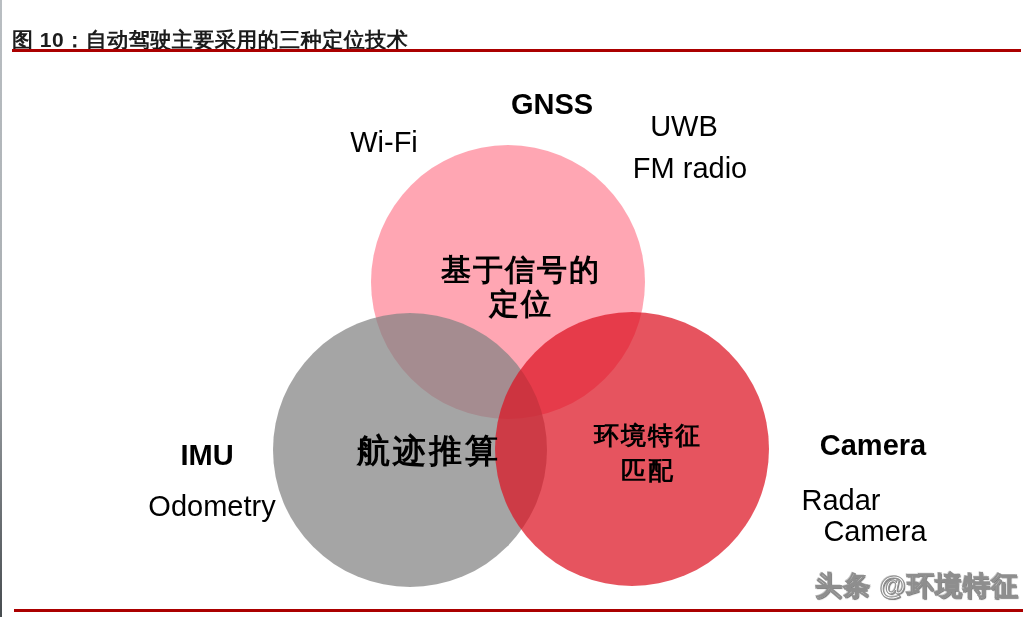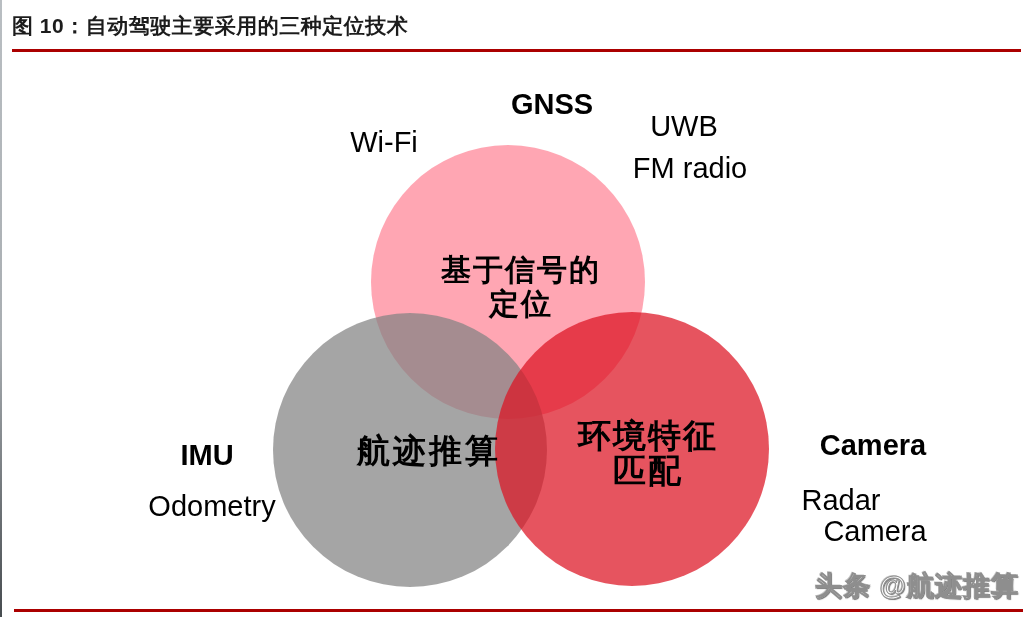--- a/index.html
+++ b/index.html
@@ -8,36 +8,36 @@
     font-family:"Liberation Sans","DejaVu Sans",sans-serif;
   }
   .abs{position:absolute;}
   .center{transform:translate(-50%,-50%);text-align:center;white-space:nowrap;}
 
   
   #left-edge{left:0;top:0;width:2px;height:617px;
     background:linear-gradient(to bottom,#b9bec2 0%,#a9aeb2 55%,#474c50 100%);}
 
   
-  #fig-title{left:12px;top:12px;font-size:21px;font-weight:bold;color:#1c1c1c;letter-spacing:0.5px;}
+  #fig-title{left:12px;top:26px;font-size:21px;font-weight:bold;color:#1c1c1c;letter-spacing:0.5px;}
   .red-rule{height:3px;background:#ab0000;}
   #rule-top{left:12px;top:49px;width:1009px;}
   #rule-bottom{left:14px;top:609px;width:1009px;}
 
   
   .circle{border-radius:50%;}
   #circle-signal{left:371px;top:145px;width:274px;height:274px;background:rgba(255,131,149,0.72);z-index:1;}
   #circle-dead{  left:273px;top:313px;width:274px;height:274px;background:rgba(130,130,130,0.72);z-index:2;}
   #circle-feature{left:495px;top:312px;width:274px;height:274px;background:rgba(220,18,33,0.72);z-index:3;}
 
   
   .circle-label{z-index:5;color:#000;font-weight:bold;}
   #label-signal{left:521px;top:287px;font-size:30px;line-height:34px;letter-spacing:2px;}
   #label-dead{left:429px;top:451px;font-size:33px;letter-spacing:3px;}
-  #label-feature{left:648px;top:453px;font-size:33px;line-height:35px;letter-spacing:2px;}
+  #label-feature{left:648px;top:453px;font-size:25px;line-height:35px;letter-spacing:2px;}
 
   
   .out-label{z-index:5;color:#000;font-size:29px;}
   .bold{font-weight:bold;}
   #lbl-gnss{left:552px;top:104px;}
   #lbl-wifi{left:384px;top:142px;}
   #lbl-uwb{left:684px;top:126px;}
   #lbl-fm{left:690px;top:168px;}
   #lbl-imu{left:207px;top:455px;}
   #lbl-odometry{left:212px;top:506px;}
@@ -81,14 +81,14 @@
   <div id="lbl-gnss" class="abs center out-label bold">GNSS</div>
   <div id="lbl-wifi" class="abs center out-label">Wi-Fi</div>
   <div id="lbl-uwb" class="abs center out-label">UWB</div>
   <div id="lbl-fm" class="abs center out-label">FM radio</div>
   <div id="lbl-imu" class="abs center out-label bold">IMU</div>
   <div id="lbl-odometry" class="abs center out-label">Odometry</div>
   <div id="lbl-lidar" class="abs center out-label bold">Camera</div>
   <div id="lbl-radar" class="abs center out-label">Radar</div>
   <div id="lbl-camera" class="abs center out-label">Camera</div>
 
-  <div id="watermark" class="abs center">头条 @航迹推算</div>
+  <div id="watermark" class="abs center">头条 @环境特征</div>
 </div>
 
 </body></html>

